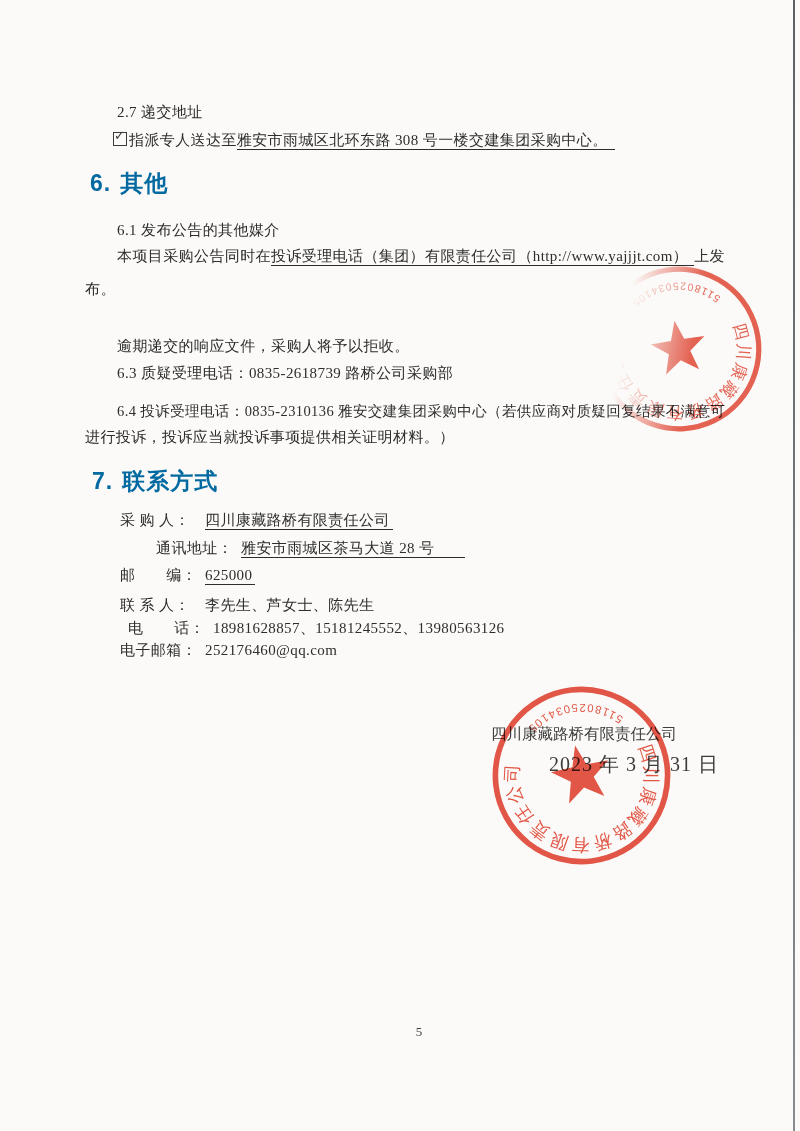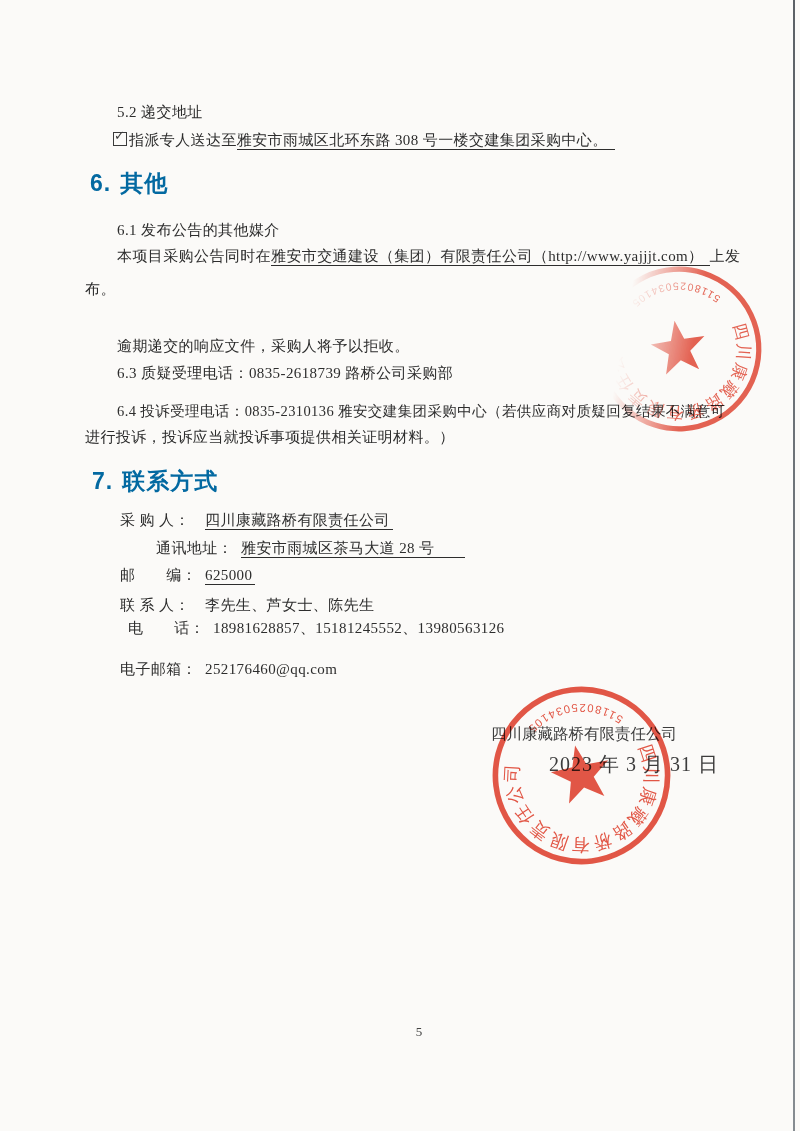--- a/index.html
+++ b/index.html
@@ -41,34 +41,34 @@
     position:absolute;left:793px;top:0;width:2px;height:1131px;z-index:5;
     background:linear-gradient(180deg,#5c6166,#868c91);
   }
   .pagenum{position:absolute;left:406px;top:1024px;width:26px;text-align:center;font-size:13px;color:#444;}
 </style>
 </head>
 <body>
 
 <div class="page">
 
-  <div class="t" style="left:117px;top:103px;">5.2 递交地址</div>
+  <div class="t" style="left:117px;top:103px;">2.7 递交地址</div>
 
   <div class="t" style="left:113px;top:131px;">
     <span class="cb"><span class="tick">✓</span></span><span>指派专人送达至</span><span class="u" style="padding-right:7px;">雅安市雨城区北环东路 308 号一楼交建集团采购中心。</span>
   </div>
 
   <div class="heading" style="left:90px;top:168px;">
     <span class="hnum">6.</span><span>其他</span>
   </div>
 
   <div class="t" style="left:117px;top:221px;">6.1 发布公告的其他媒介</div>
 
   <div class="t" style="left:117px;top:247px;">
-    <span>本项目采购公告同时在</span><span class="u" style="padding-right:6px;">雅安市交通建设（集团）有限责任公司（http://www.yajjjt.com）</span><span>上发</span>
+    <span>本项目采购公告同时在</span><span class="u" style="padding-right:6px;">投诉受理电话（集团）有限责任公司（http://www.yajjjt.com）</span><span>上发</span>
   </div>
   <div class="t" style="left:85px;top:280px;">布。</div>
 
   <div class="t" style="left:117px;top:337px;">逾期递交的响应文件，采购人将予以拒收。</div>
 
   <div class="t" style="left:117px;top:364px;">6.3 质疑受理电话：0835-2618739 路桥公司采购部</div>
 
   <div class="t" style="left:117px;top:402px;font-size:14.5px;">6.4 投诉受理电话：0835-2310136 雅安交建集团采购中心（若供应商对质疑回复结果不满意可</div>
   <div class="t" style="left:85px;top:428px;">进行投诉，投诉应当就投诉事项提供相关证明材料。）</div>
 
@@ -84,21 +84,21 @@
   </div>
   <div class="row" style="left:120px;top:566px;">
     <span class="lbl">邮　　编：</span><span class="val u u-tight">625000</span>
   </div>
   <div class="row" style="left:120px;top:596px;">
     <span class="lbl">联 系 人：</span><span class="val">李先生、芦女士、陈先生</span>
   </div>
   <div class="row" style="left:128px;top:619px;">
     <span class="lbl">电　　话：</span><span class="val">18981628857、15181245552、13980563126</span>
   </div>
-  <div class="row" style="left:120px;top:641px;margin-top:19px;">
+  <div class="row" style="left:120px;top:641px;">
     <span class="lbl">电子邮箱：</span><span class="val">252176460@qq.com</span>
   </div>
 
   <div class="sig" style="left:491px;top:724px;font-size:15.5px;">四川康藏路桥有限责任公司</div>
   <div class="sig" style="left:541px;top:751px;font-size:20px;letter-spacing:1px;margin-left:8px;">2023 年 3 月 31 日</div>
 
   <svg class="stamp stamp-top" viewBox="-100 -100 200 200">
     <g transform="rotate(176)">
       <circle r="84" fill="none" stroke-width="5.5" stroke="#e2412e"></circle>
       <path id="arcName2" d="M -58.3,21.2 A 62,62 0 1 1 58.3,21.2" fill="none"></path>

